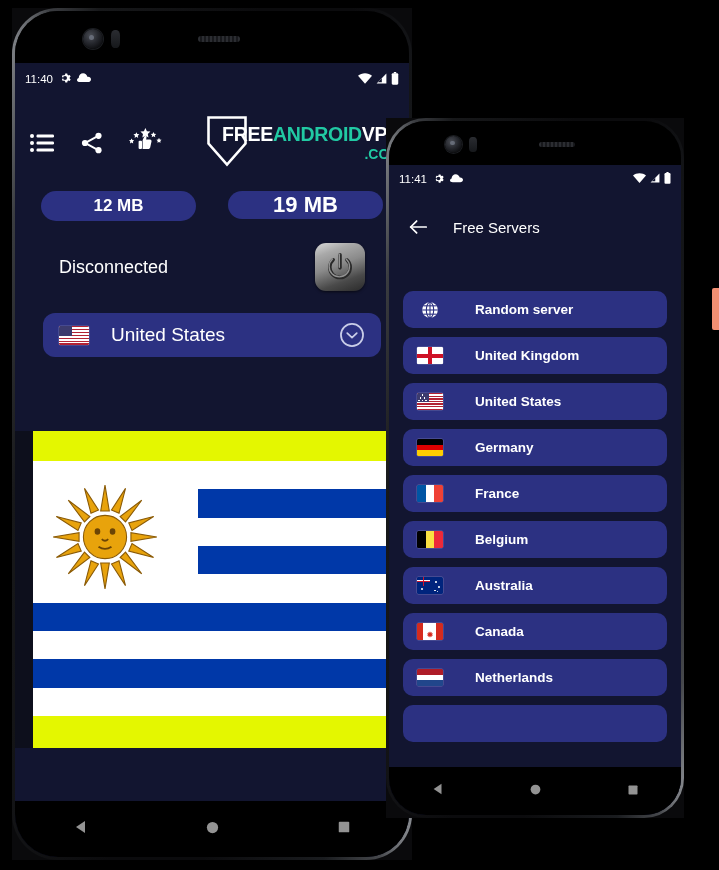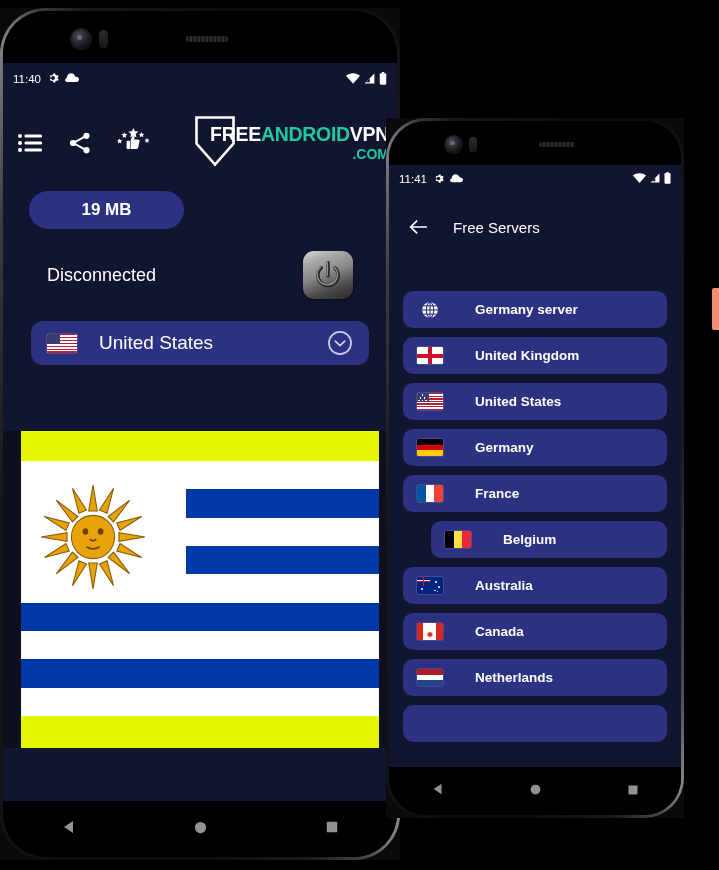--- a/index.html
+++ b/index.html
@@ -119,21 +119,21 @@
     color:#fff; font-weight:700;
   }
   .srv-name { }
   .edge-tab { position:absolute; background:#f28f73; }
 </style>
 </head>
 <body>
 
 <div id="stage">
 
-  <div class="phone" style="left:0; top:8px; width:400px; height:852px;">
+  <div class="phone" style="left:12px; top:8px; width:400px; height:852px;">
     <div class="bezel"></div>
     <div class="inner">
 
       <div class="notchbar" style="height:52px;">
         <div class="cam" style="left:68px; top:18px; width:20px; height:20px;"></div>
         <div class="sensor" style="left:96px; top:19px; width:9px; height:18px;"></div>
         <div class="speaker" style="left:183px; top:25px; width:42px; height:6px;"></div>
       </div>
 
       <div class="screen" style="top:52px; bottom:0;">
@@ -216,21 +216,24 @@
             <div style="position:relative; padding-left:14px;">
               <div class="logo-text" style="font-size:19.5px;">
                 <span class="lg-white">FREE</span><span class="lg-teal">ANDROID</span><span class="lg-white">VPN</span>
               </div>
               <div class="logo-dotcom" style="font-size:14px; margin-top:2px;">.COM</div>
             </div>
           </div>
         </div>
 
         <div class="badges" style="padding:0 26px; margin-top:16px;">
-          <div class="badge" style="width:155px; height:38px; font-size:17px;">
+          <div class="badge" style="width:155px; height:30px; font-size:17px;">
+            <span>12 MB</span>
+          </div>
+          <div class="badge" style="width:155px; height:28px; font-size:22px;">
             <span>19 MB</span>
           </div>
         </div>
 
         <div class="statusrow" style="padding:0 44px; margin-top:22px;">
           <div class="status-text" style="font-size:18px; flex:1;">Disconnected</div>
           <div class="powerbtn" style="width:50px; height:48px;">
             <svg width="34" height="34" viewBox="0 0 40 40" fill="none">
               <path d="M12 11.5a12 12 0 1016 0" stroke="#2a2a2a" stroke-width="4.2" stroke-linecap="round"></path>
               <line x1="20" y1="5.5" x2="20" y2="21" stroke="#2a2a2a" stroke-width="4.2" stroke-linecap="round"></line>
@@ -390,21 +393,21 @@
                 <circle cx="12" cy="12" r="9.4" fill="#fff" stroke="none"></circle>
                 <g stroke="#2c3182" stroke-width="1.3">
                   <ellipse cx="12" cy="12" rx="4.4" ry="9.4"></ellipse>
                   <line x1="2.6" y1="12" x2="21.4" y2="12"></line>
                   <line x1="4.2" y1="7" x2="19.8" y2="7"></line>
                   <line x1="4.2" y1="17" x2="19.8" y2="17"></line>
                   <line x1="12" y1="2.6" x2="12" y2="21.4"></line>
                 </g>
               </svg>
             </span>
-            <span class="srv-name" style="font-size:13.5px; margin-left:32px;">Germany server</span>
+            <span class="srv-name" style="font-size:13.5px; margin-left:32px;">Random server</span>
           </div>
 
           <div class="srv-item" style="height:37px; padding:0 14px; margin-bottom:9px;">
             <span class="flag" style="width:26px;height:17px;">
               <span style="position:absolute;inset:0;background:#fff;"></span>
               <span style="position:absolute;left:0;top:6.5px;width:100%;height:4px;background:#ce1126;"></span>
               <span style="position:absolute;left:11px;top:0;width:4px;height:100%;background:#ce1126;"></span>
             </span>
             <span class="srv-name" style="font-size:13.5px; margin-left:32px;">United Kingdom</span>
           </div>
@@ -421,21 +424,21 @@
           <div class="srv-item" style="height:37px; padding:0 14px; margin-bottom:9px;">
             <span class="flag" style="width:26px;height:17px;background:linear-gradient(180deg,#000 0 33.3%,#dd0000 33.3% 66.6%,#ffce00 66.6% 100%);"></span>
             <span class="srv-name" style="font-size:13.5px; margin-left:32px;">Germany</span>
           </div>
 
           <div class="srv-item" style="height:37px; padding:0 14px; margin-bottom:9px;">
             <span class="flag" style="width:26px;height:17px;background:linear-gradient(90deg,#0055a4 0 33.3%,#ffffff 33.3% 66.6%,#ef4135 66.6% 100%);"></span>
             <span class="srv-name" style="font-size:13.5px; margin-left:32px;">France</span>
           </div>
 
-          <div class="srv-item" style="height:37px; padding:0 14px; margin-bottom:9px;margin-left:28px;">
+          <div class="srv-item" style="height:37px; padding:0 14px; margin-bottom:9px;">
             <span class="flag" style="width:26px;height:17px;background:linear-gradient(90deg,#000000 0 33.3%,#fae042 33.3% 66.6%,#ed2939 66.6% 100%);"></span>
             <span class="srv-name" style="font-size:13.5px; margin-left:32px;">Belgium</span>
           </div>
 
           <div class="srv-item" style="height:37px; padding:0 14px; margin-bottom:9px;">
             <span class="flag" style="width:26px;height:17px;background:#00247d;">
               <span style="position:absolute;left:0;top:0;width:13px;height:8.5px;background:#00247d;"></span>
               <span style="position:absolute;left:0;top:3.4px;width:13px;height:1.7px;background:#fff;"></span>
               <span style="position:absolute;left:5.6px;top:0;width:1.7px;height:8.5px;background:#fff;"></span>
               <span style="position:absolute;left:0;top:3.9px;width:13px;height:.8px;background:#cf142b;"></span>

